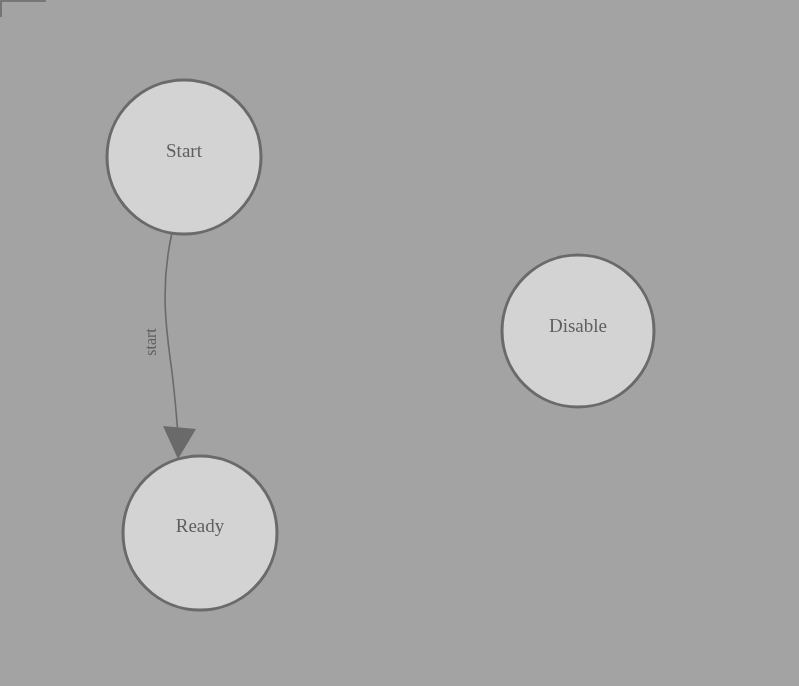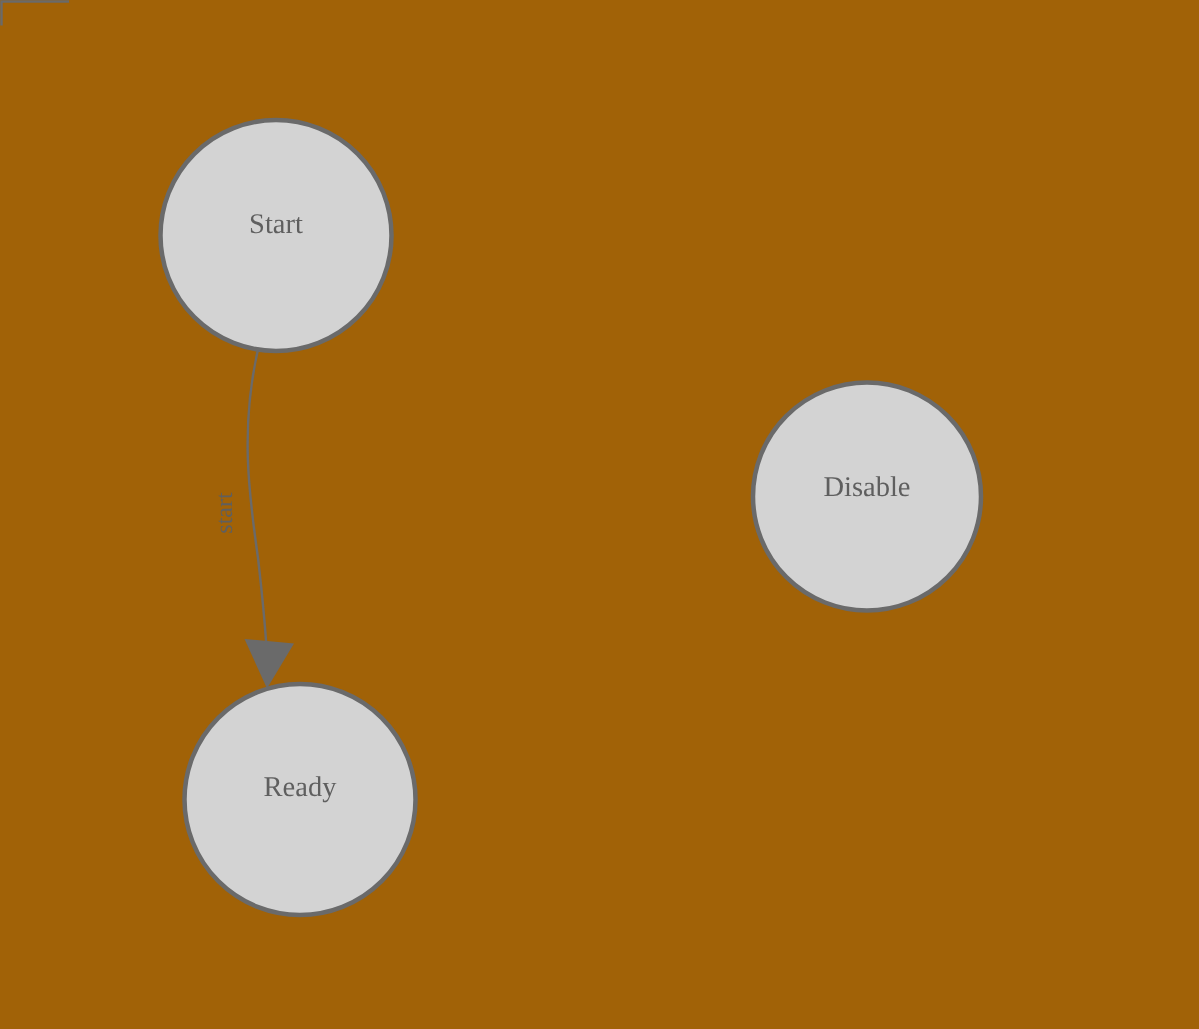--- a/index.html
+++ b/index.html
@@ -7,21 +7,21 @@
     padding: 0;
     background: #ffffff;
   }
   body {
     font-family: "Liberation Serif", serif;
   }
   #canvas {
     position: relative;
     width: 799px;
     height: 686px;
-    background: #a16207;
+    background: #a3a3a3;
     overflow: hidden;
   }
   #diagram-svg {
     position: absolute;
     left: 0;
     top: 0;
     width: 799px;
     height: 686px;
     display: block;
   }

